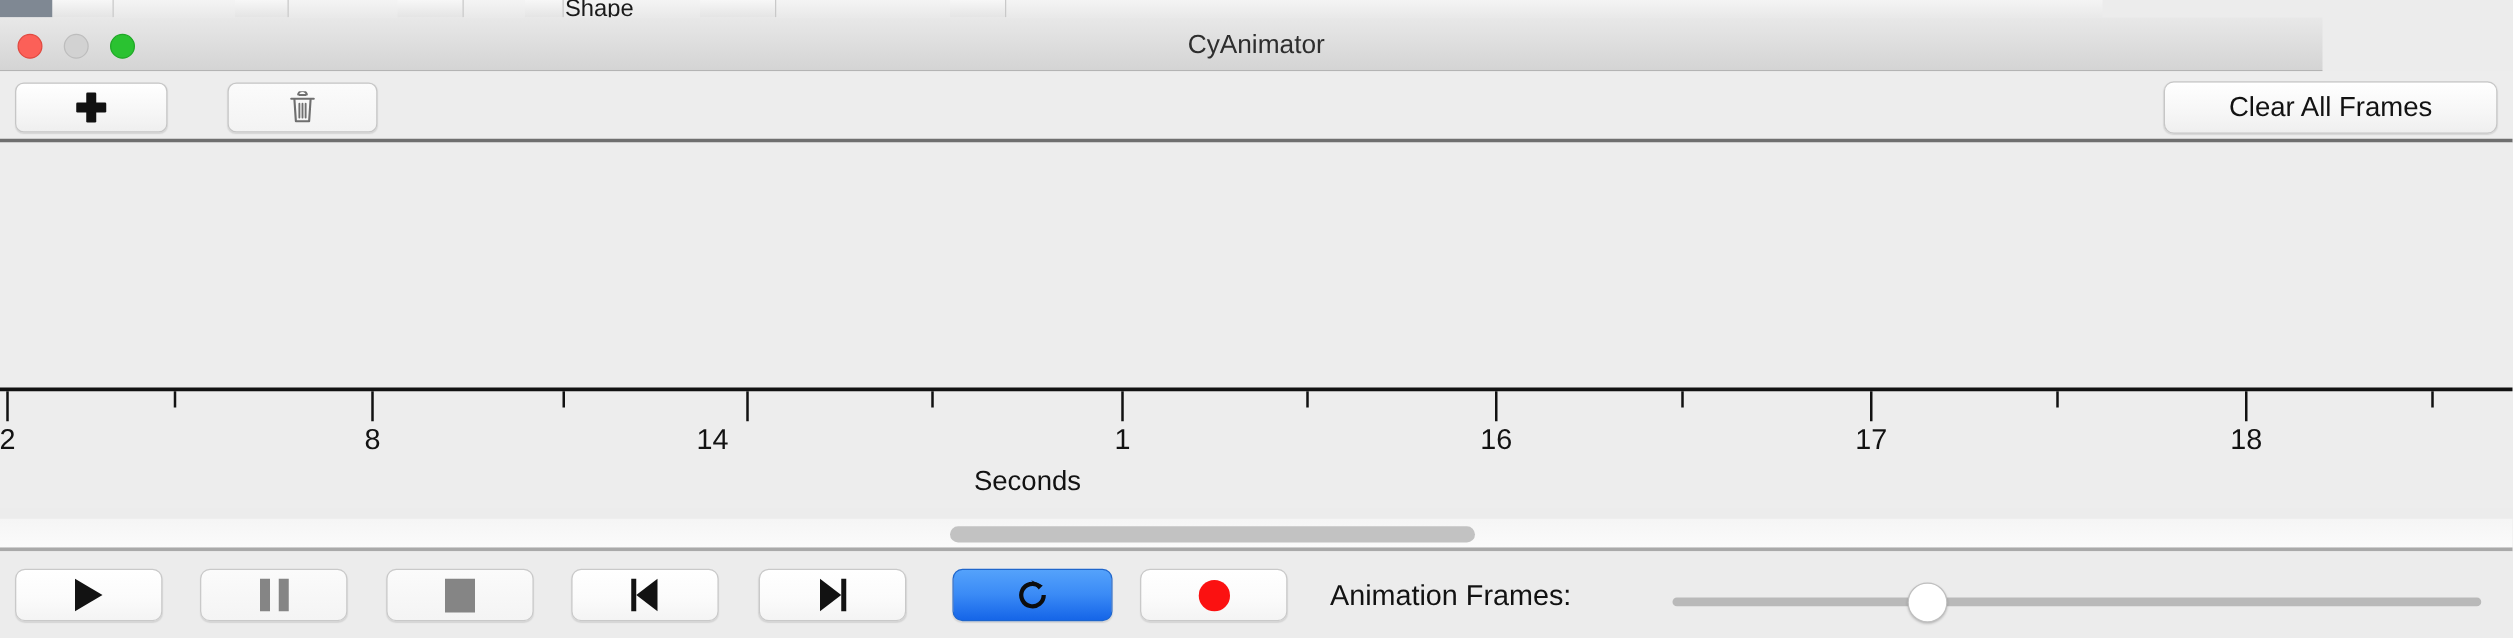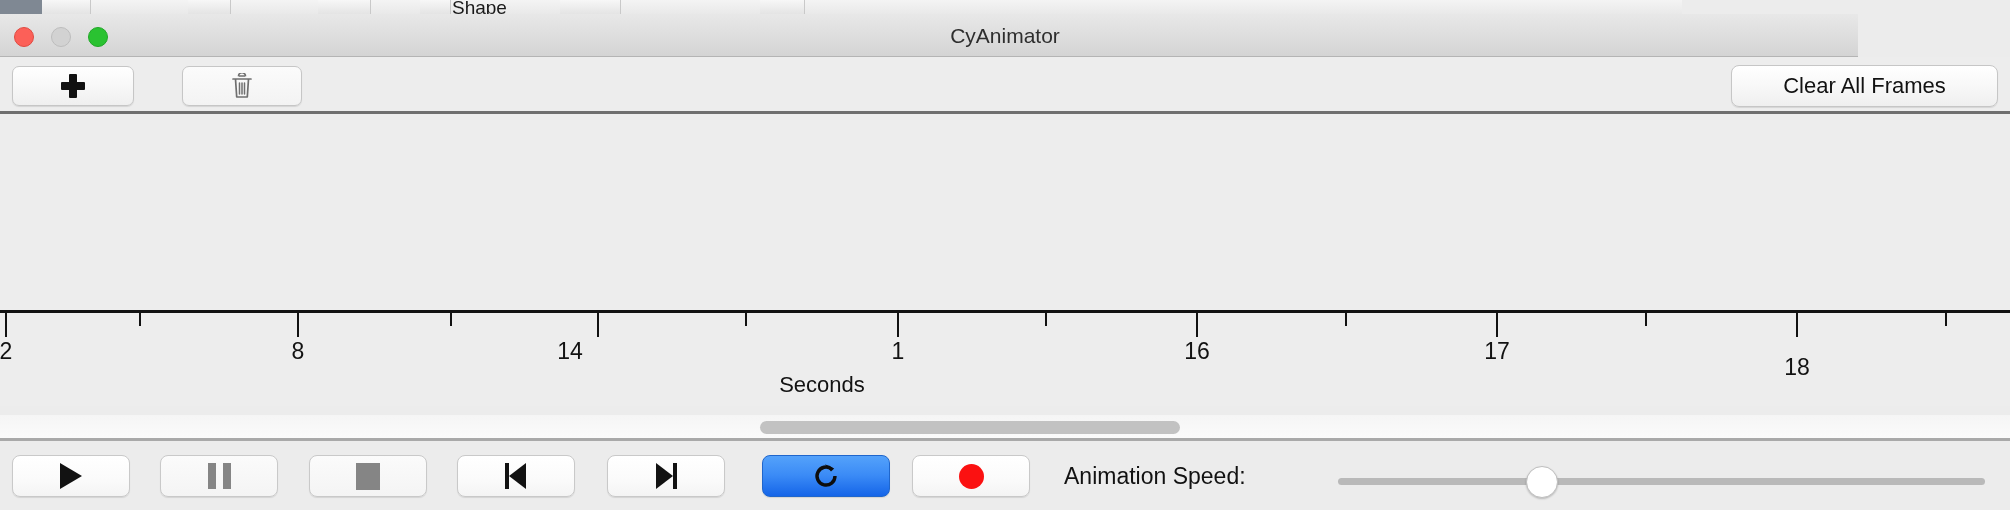--- a/index.html
+++ b/index.html
@@ -369,21 +369,21 @@
         <div class="tick tick-major" style="left: 897px;"></div>
         <div class="tick-label" style="left: 898px;">1</div>
         <div class="tick tick-minor" style="left: 1045px;"></div>
         <div class="tick tick-major" style="left: 1196px;"></div>
         <div class="tick-label" style="left: 1197px;">16</div>
         <div class="tick tick-minor" style="left: 1345px;"></div>
         <div class="tick tick-major" style="left: 1496px;"></div>
         <div class="tick-label" style="left: 1497px; text-align: right;">17</div>
         <div class="tick tick-minor" style="left: 1645px;"></div>
         <div class="tick tick-major" style="left: 1796px;"></div>
-        <div class="tick-label" style="left: 1797px; margin-top: 16px;">18</div>
+        <div class="tick-label" style="left: 1797px;">18</div>
         <div class="tick tick-minor" style="left: 1945px;"></div>
       </div>
     <div class="axis-title">Seconds</div>
   </div>
 
   <div class="hscroll">
     <div class="hscroll-thumb" id="scroll-thumb" style="left: 760px; width: 420px;"></div>
   </div>
 
   <div class="controls">
@@ -421,21 +421,21 @@
       <svg class="icon-loop" viewBox="0 0 30 30">
         <path d="M24 15 a9 9 0 1 1 -3.4 -7.0" fill="none" stroke="#0d0d0d" stroke-width="3.4" stroke-linecap="butt"></path>
         <path d="M14 3.2 L23.2 7.4 L20.0 10.6 Z" fill="#0d0d0d"></path>
       </svg>
     </div>
 
     <div class="ctl" style="left:912px; width:118px;">
       <span class="icon-record"></span>
     </div>
 
-    <div class="speed-label">Animation Speed:</div>
+    <div class="speed-label">Animation Frames:</div>
 
     <div class="slider">
       <div class="slider-track"></div>
       <div class="slider-thumb" id="slider-thumb" style="left: 203.805px;"></div>
     </div>
   </div>
 
 </div>
 
 </body></html>

